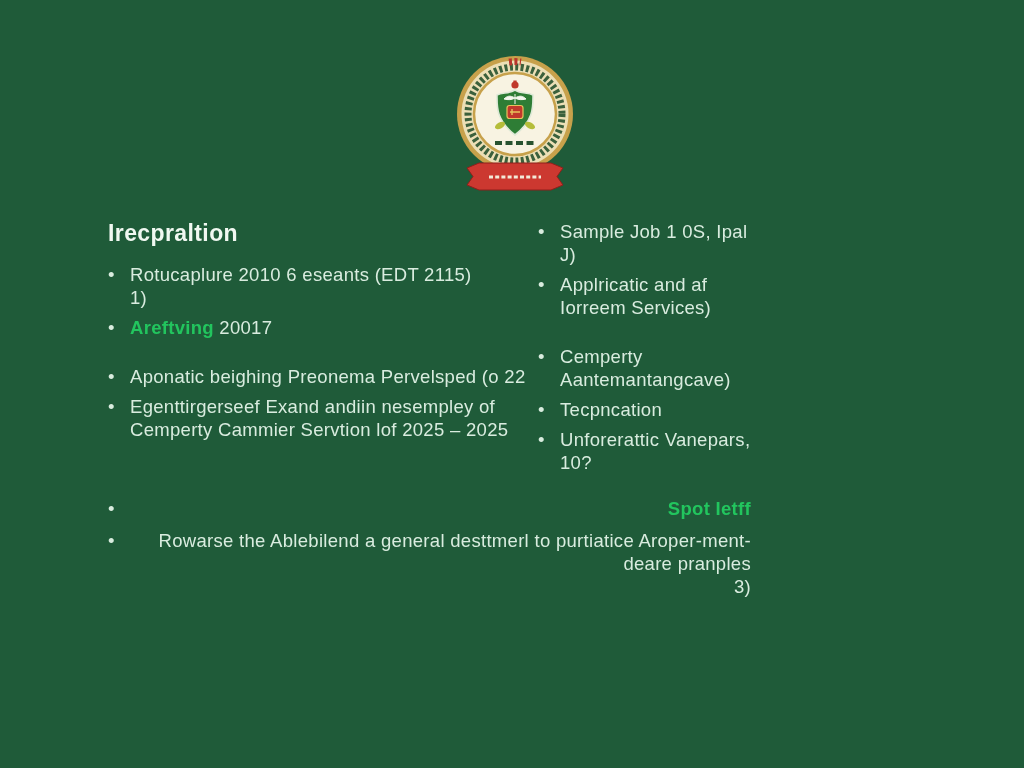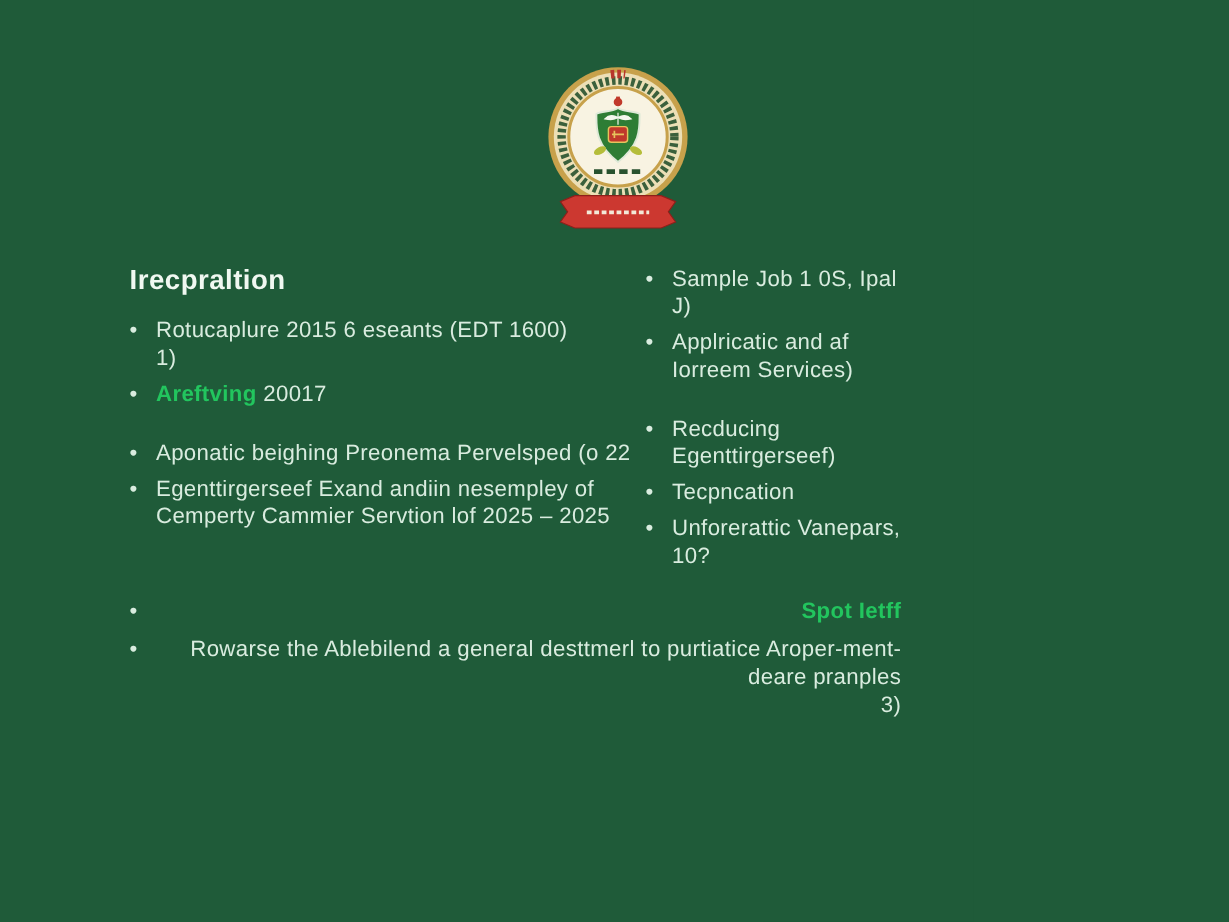--- a/index.html
+++ b/index.html
@@ -78,21 +78,21 @@
     </g>
   </svg>
 
   <div class="content">
     <div class="columns">
 
       <div class="col-left">
         <h2>Irecpraltion</h2>
         <ul>
           <li>
-            <span>Rotucaplure 2015 6 eseants (EDT 1600)</span>
+            <span>Rotucaplure 2010 6 eseants (EDT 2115)</span>
             <span class="cont">1)</span>
           </li>
           <li>
             <span class="bold">Areftving</span><span> 20017</span>
           </li>
           <li class="mt-lg">
             <span>Aponatic beighing Preonema Pervelsped (o 22</span>
           </li>
           <li>
             <span>Egenttirgerseef Exand andiin nesempley of</span>
@@ -104,21 +104,21 @@
       <div class="col-right">
         <ul>
           <li>
             <span>Sample Job 1 0S, Ipal</span>
             <span class="cont">J)</span>
           </li>
           <li>
             <span>Applricatic and af Iorreem Services)</span>
           </li>
           <li class="mt-lg">
-            <span>Recducing Egenttirgerseef)</span>
+            <span>Cemperty Aantemantangcave)</span>
           </li>
           <li>
             <span>Tecpncation</span>
           </li>
           <li>
             <span>Unforerattic Vanepars, 10?</span>
           </li>
         </ul>
       </div>
     </div>

